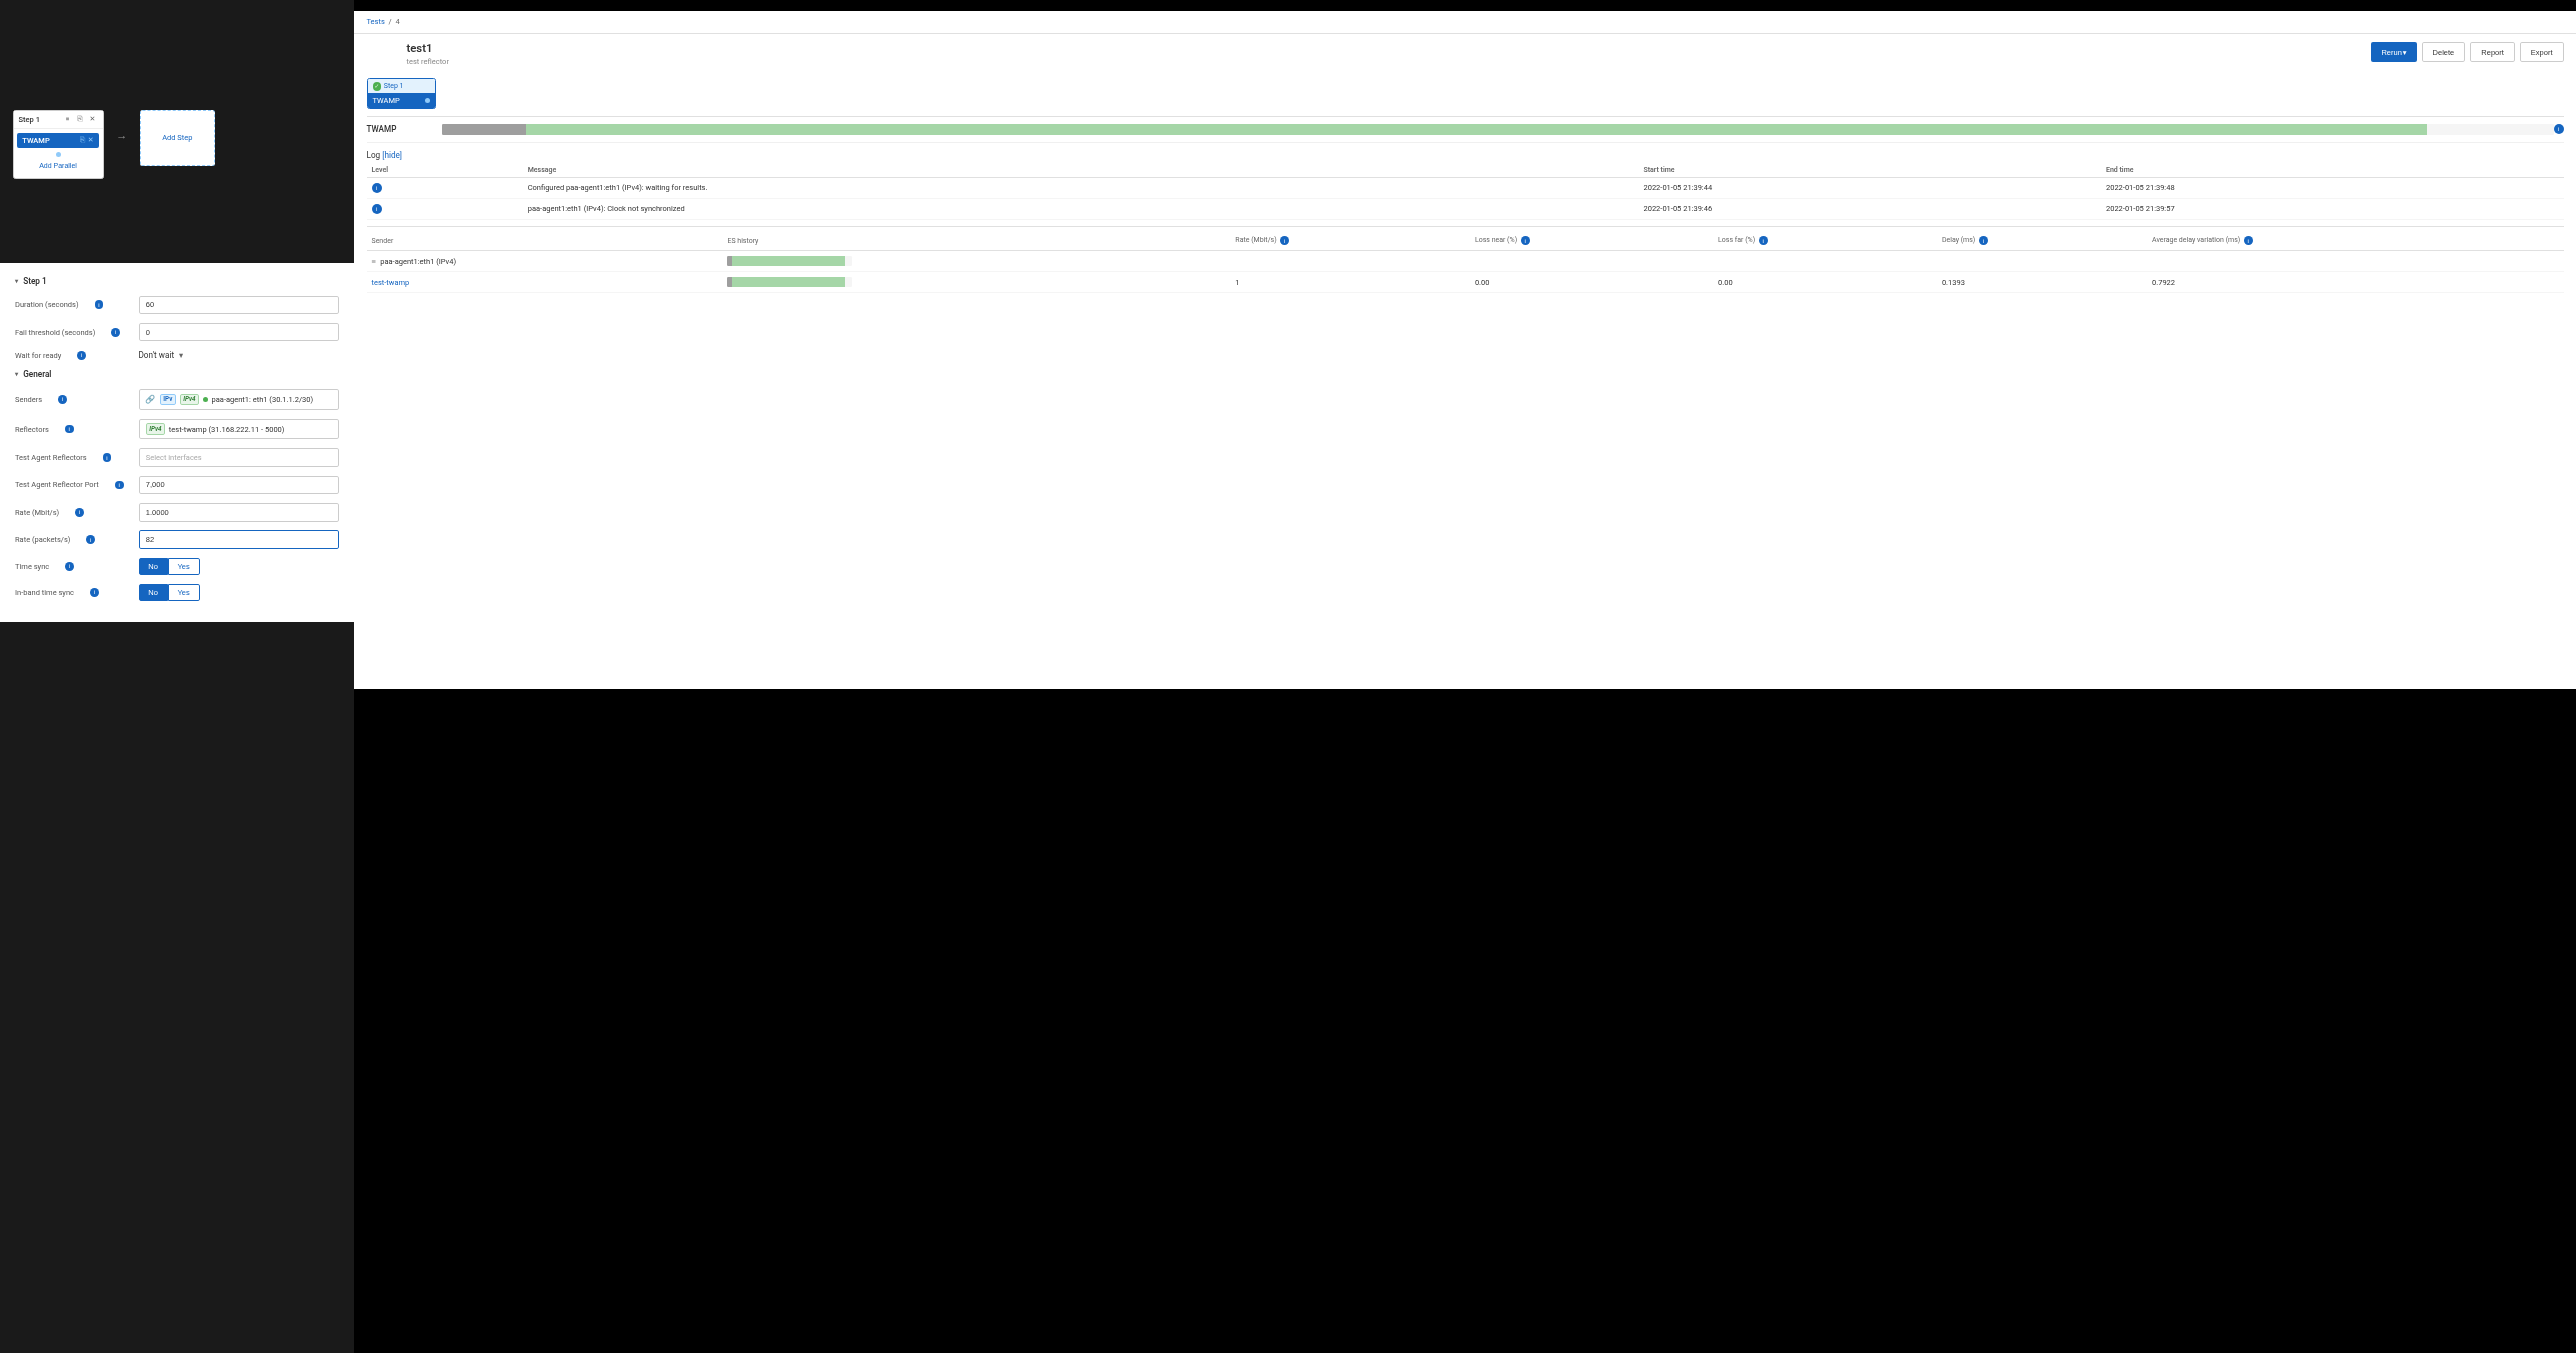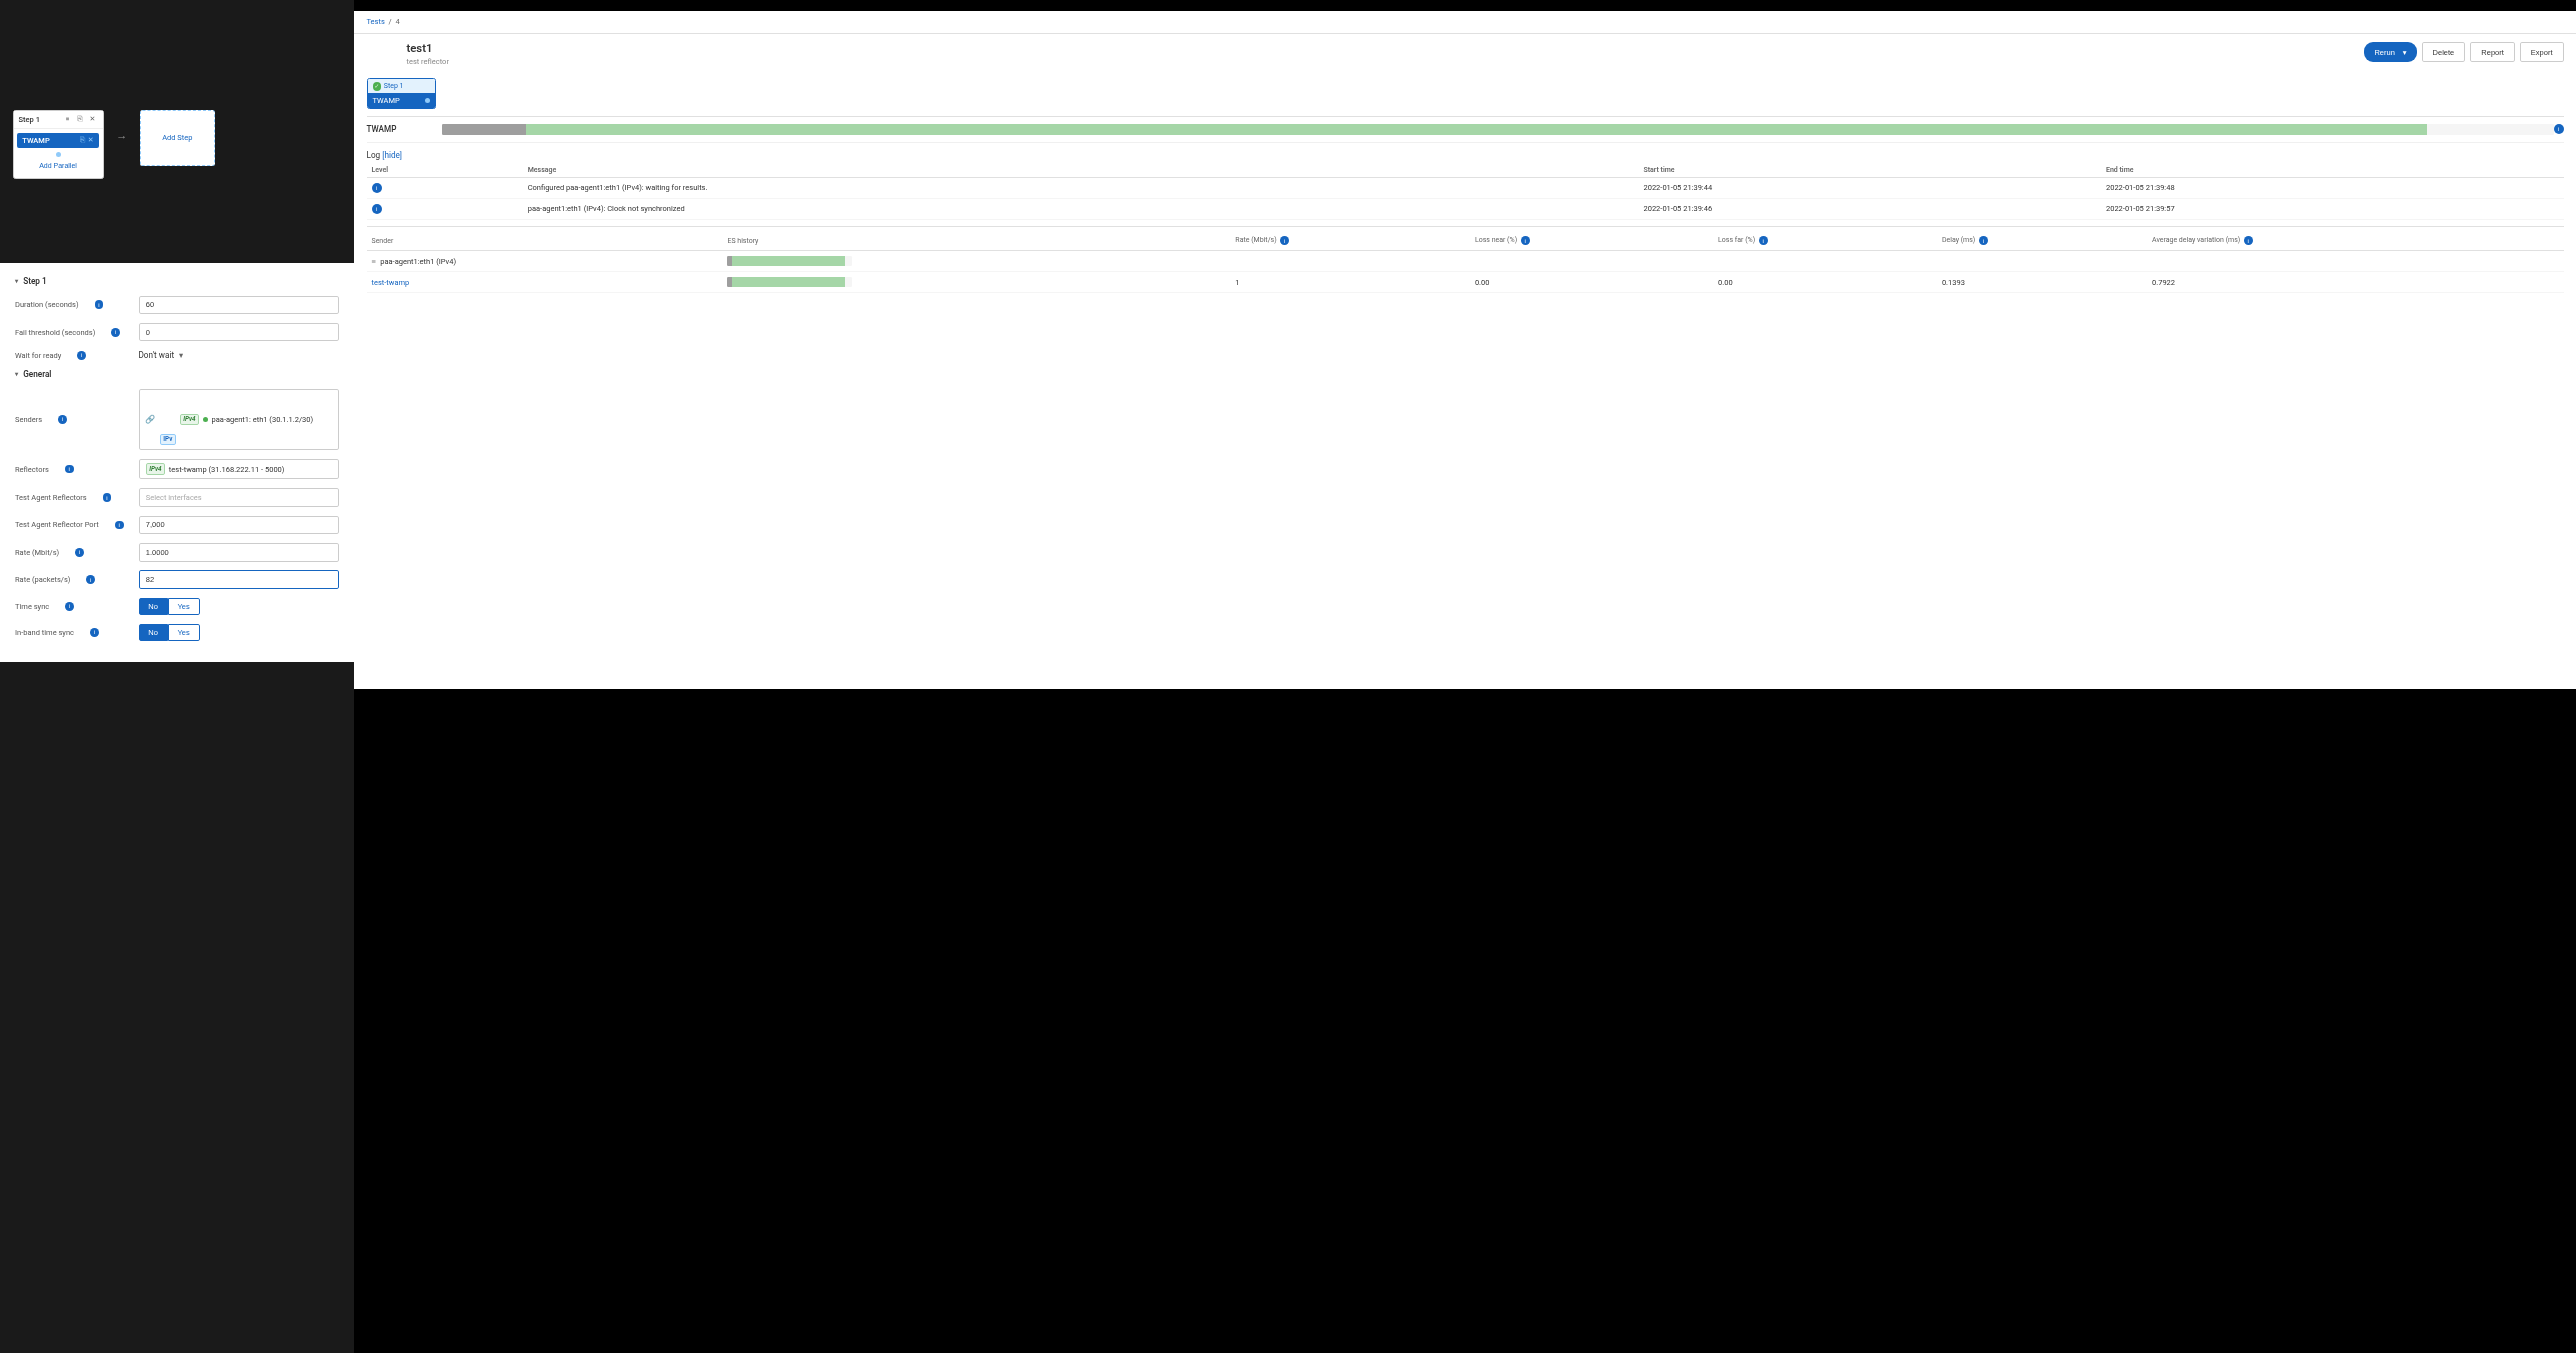--- a/index.html
+++ b/index.html
@@ -251,21 +251,20 @@
     }
 
     .ipv-badge {
       background: #e3f2fd;
       color: #1565c0;
       border: 0.6px solid #90caf9;
       border-radius: 1.9px;
       font-size: 6.3px;
       padding: 0.6px 2.5px;
       font-weight: 600;
-      margin-top: 40px;
     }
 
     .ipv4-badge {
       background: #e8f5e9;
       color: #2e7d32;
       border: 0.6px solid #a5d6a7;
       border-radius: 1.9px;
       font-size: 6.3px;
       padding: 0.6px 2.5px;
       font-weight: 600;
@@ -331,27 +330,27 @@
 
     .header-actions {
       display: flex;
       gap: 5px;
     }
 
     .btn-primary {
       background: #1565c0;
       color: white;
       border: none;
-      border-radius: 9px;
+      border-radius: 2px;
       padding: 4.4px 10px;
       font-size: 7.5px;
       cursor: pointer;
       display: flex;
       align-items: center;
-      gap: 8px;
+      gap: 1px;
     }
 
     .btn-outline {
       background: white;
       color: #333;
       border: 0.6px solid #ccc;
       border-radius: 1.9px;
       padding: 4.4px 10px;
       font-size: 7.5px;
       cursor: pointer;

